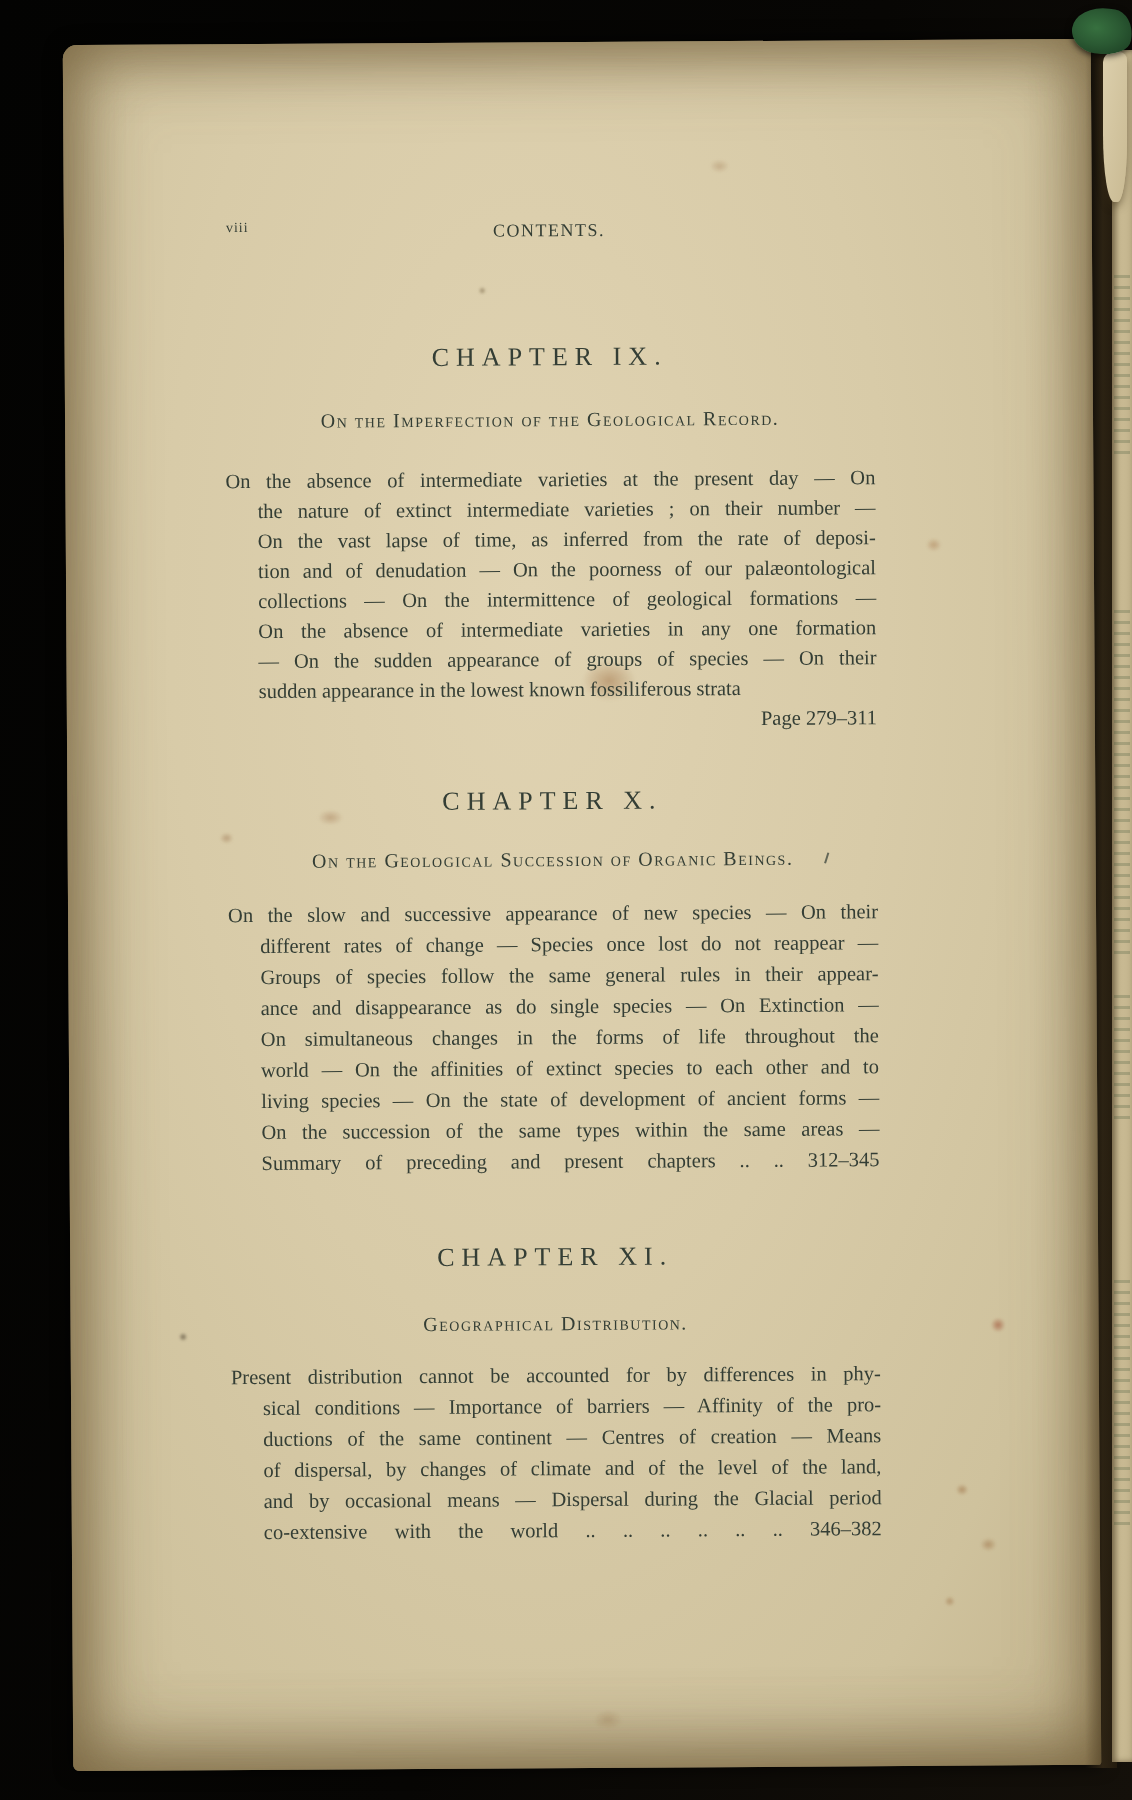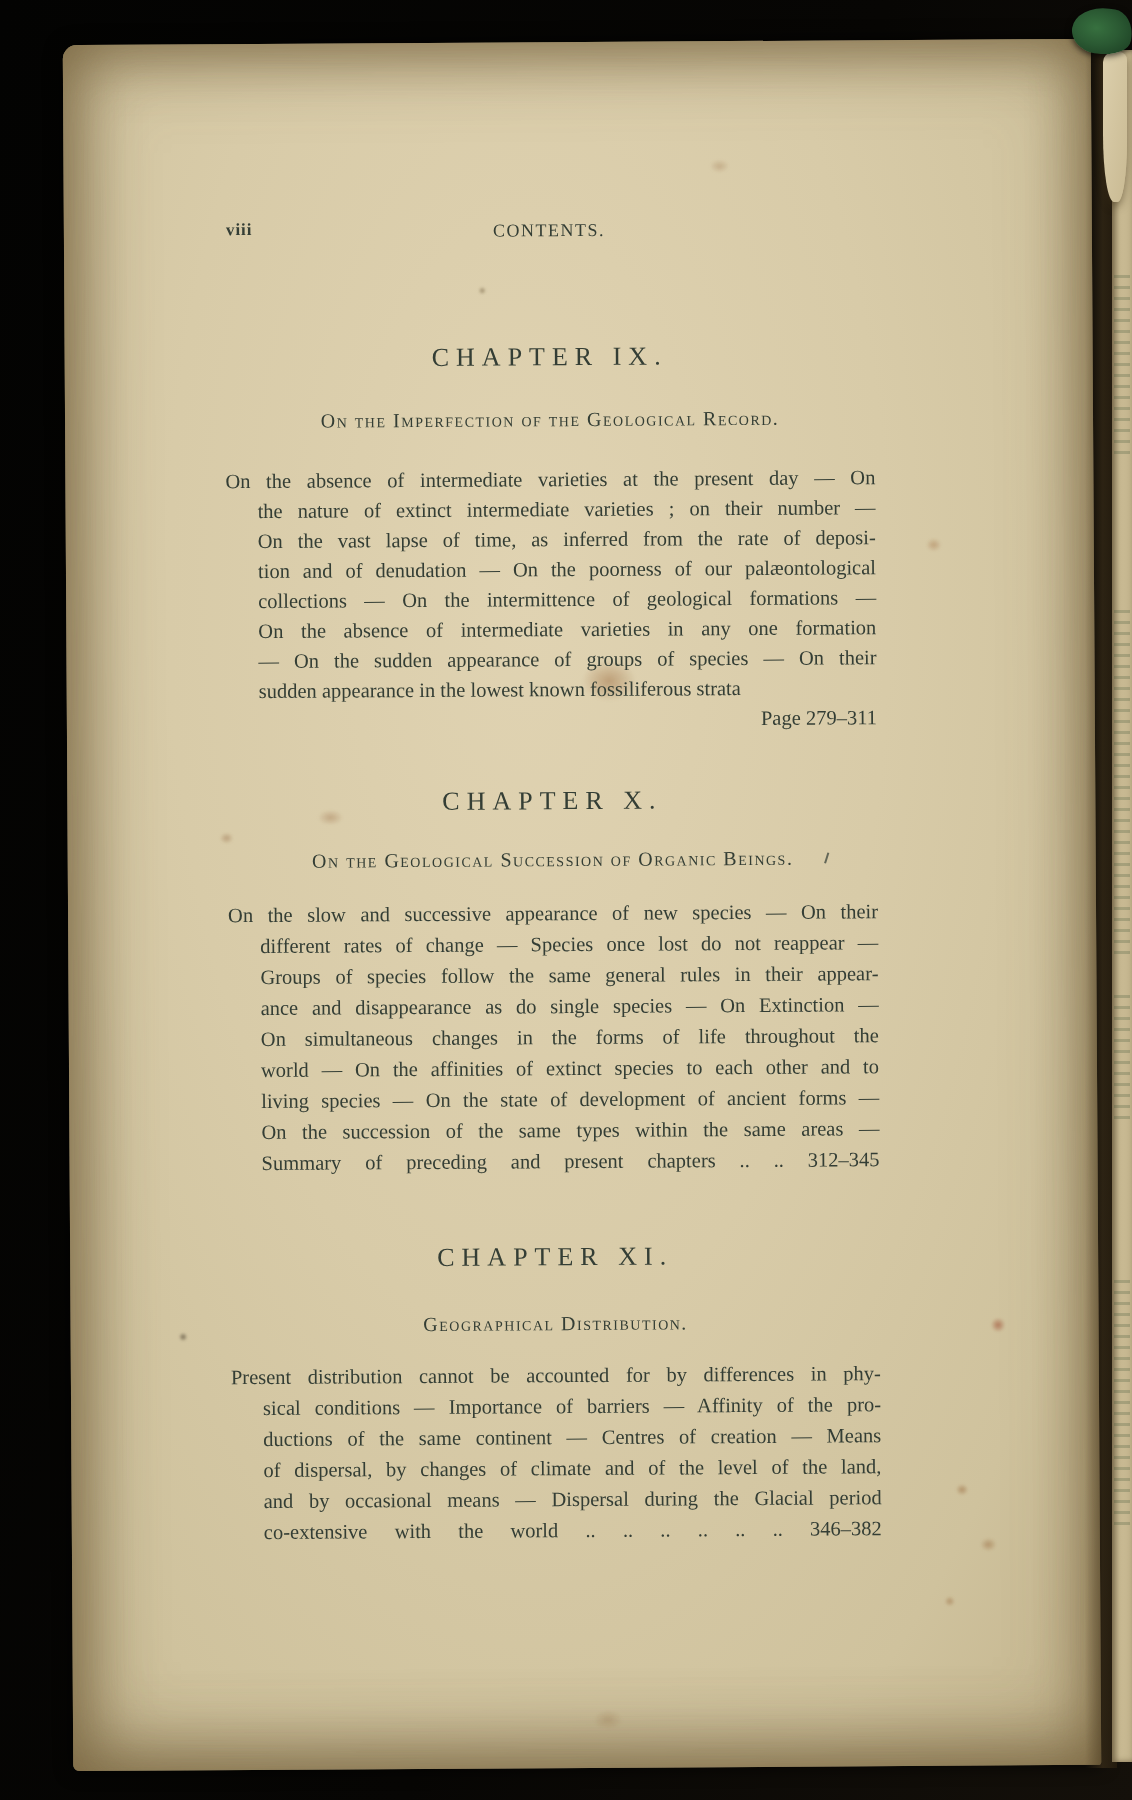--- a/index.html
+++ b/index.html
@@ -66,21 +66,21 @@
   .s6{left:872px;top:1556px;width:11px;height:11px;background:radial-gradient(rgba(140,85,40,.40),rgba(140,85,40,0) 70%);}
   .s7{left:152px;top:788px;width:14px;height:12px;background:radial-gradient(rgba(130,80,40,.35),rgba(130,80,40,0) 70%);}
   .s8{left:250px;top:766px;width:26px;height:16px;background:radial-gradient(rgba(135,80,40,.30),rgba(135,80,40,0) 70%);}
   .s9{left:646px;top:118px;width:20px;height:14px;background:radial-gradient(rgba(135,85,45,.25),rgba(135,85,45,0) 70%);}
   .s10{left:414px;top:244px;width:8px;height:8px;background:radial-gradient(rgba(90,70,40,.5),rgba(90,70,40,0) 70%);}
   .s11{left:108px;top:1288px;width:9px;height:9px;background:radial-gradient(rgba(60,50,35,.6),rgba(60,50,35,0) 70%);}
   .s12{left:520px;top:1668px;width:30px;height:20px;background:radial-gradient(rgba(135,85,45,.22),rgba(135,85,45,0) 70%);}
   
   .textcol{position:absolute;left:160px;top:0;width:650px;color:#343e35;}
   .hdr{position:absolute;top:176px;left:0;width:650px;height:28px;}
-  .folio{position:absolute;left:2px;top:0;font-size:17px;letter-spacing:1px;font-weight:bold;}
+  .folio{position:absolute;left:2px;top:0;font-size:14px;letter-spacing:1px;}
   .runtitle{position:absolute;left:0;width:100%;text-align:center;top:2px;font-size:18px;letter-spacing:1.5px;}
   .chap-head{position:absolute;width:650px;text-align:center;font-size:26px;letter-spacing:7px;white-space:nowrap;}
   .chap-sub{position:absolute;width:650px;text-align:center;font-variant:small-caps;font-size:20px;letter-spacing:1.5px;white-space:nowrap;}
   .para{position:absolute;width:650px;font-size:20.5px;}
   .ln{text-align:justify;text-align-last:justify;line-height:30px;height:30px;white-space:normal;}
   .para-x .ln,.para-xi .ln{line-height:31px;height:31px;}
   .ind{padding-left:32px;}
   .nj{text-align-last:left;}
   .pageref{text-align:right;line-height:30px;}
   .pen-mark{position:absolute;left:598px;width:2px;height:11px;background:#3c463c;transform:rotate(18deg);opacity:.75;}

